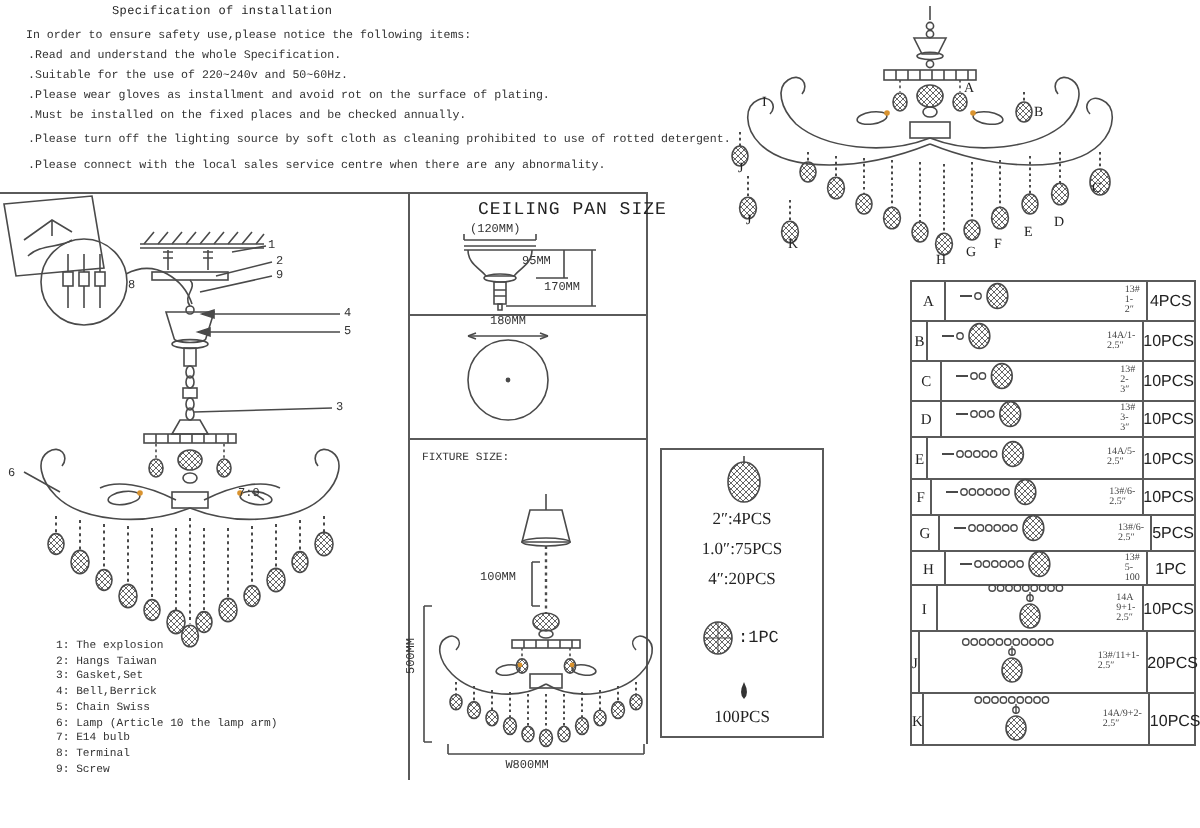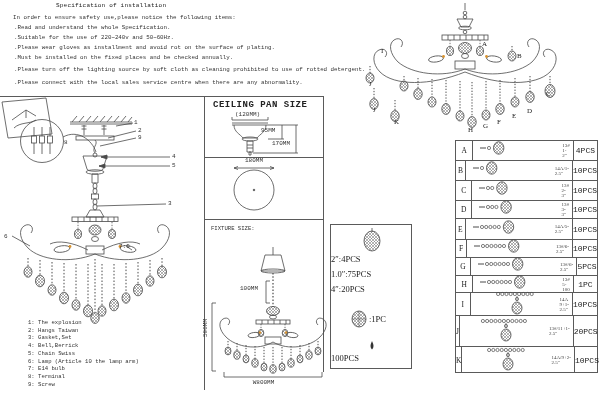--- a/index.html
+++ b/index.html
@@ -2,38 +2,38 @@
 <html><head>
 <meta charset="utf-8">
 <style>
   html,body{margin:0;padding:0;background:#fff;}
   #sheet{position:relative;width:600px;height:414px;background:#fff;overflow:hidden;
          font-family:"Liberation Mono","DejaVu Sans Mono",monospace;color:#222;}
   .abs{position:absolute;}
   .ln{position:absolute;background:#5a5a5a;}
   .spec-title{font-size:6px;letter-spacing:.2px;white-space:pre;}
   .spec-line{font-size:5.8px;white-space:pre;color:#333;}
-  .panel-title{font-size:9px;font-weight:bold;letter-spacing:.5px;white-space:pre;}
+  .panel-title{font-size:9px;font-weight:normal;letter-spacing:.5px;white-space:pre;margin-left:26px;}
   .small-lab{font-size:6px;white-space:pre;color:#333;}
   .tiny-lab{font-size:5.6px;white-space:pre;color:#333;}
-  .serif{font-family:Liberation Serif, serif;}
-  .crys-line{position:absolute;left:0;width:100%;font-size:8.5px;
+  .serif{font-family:Liberation Mono, monospace;}
+  .crys-line{position:absolute;left:0;width:100%;text-align:center;font-size:8.5px;
              font-family:"Liberation Serif","DejaVu Serif",serif;color:#222;}
   .parts div{font-size:5.6px;line-height:7.7px;white-space:pre;color:#333;}
   .callout{position:absolute;font-size:6px;color:#333;white-space:pre;}
   .lt{position:absolute;font-size:7px;font-family:"Liberation Serif","DejaVu Serif",serif;color:#222;}
   
   .ptable{position:absolute;left:455px;top:140px;width:143px;height:233px;border:1px solid #5a5a5a;box-sizing:border-box;}
   .trow{position:absolute;left:0;width:100%;display:flex;box-sizing:border-box;border-bottom:1px solid #5a5a5a;}
   .trow:last-child{border-bottom:none;}
   .tc{display:flex;align-items:center;box-sizing:border-box;}
   .cl{width:20px;justify-content:center;border-right:1px solid #5a5a5a;
       font-family:"Liberation Serif","DejaVu Serif",serif;font-size:7.5px;}
   .cm{flex:1;border-right:1px solid #5a5a5a;justify-content:space-between;padding:0 3px;}
-  .cq{width:27px;justify-content:center;font-family:Liberation Mono, monospace;font-size:8px;text-align:center;}
+  .cq{width:27px;justify-content:center;font-family:Liberation Sans, sans-serif;font-size:8px;text-align:center;}
   .tsize{font-size:5px;font-family:"Liberation Serif","DejaVu Serif",serif;color:#444;}
   .caption{position:absolute;left:146px;top:389px;font-family:"Liberation Sans","DejaVu Sans",sans-serif;
            font-size:15px;color:#1c1c1c;letter-spacing:.2px;}
   svg{overflow:visible;}
 </style>
 </head>
 <body>
 
 <div id="sheet">
 

